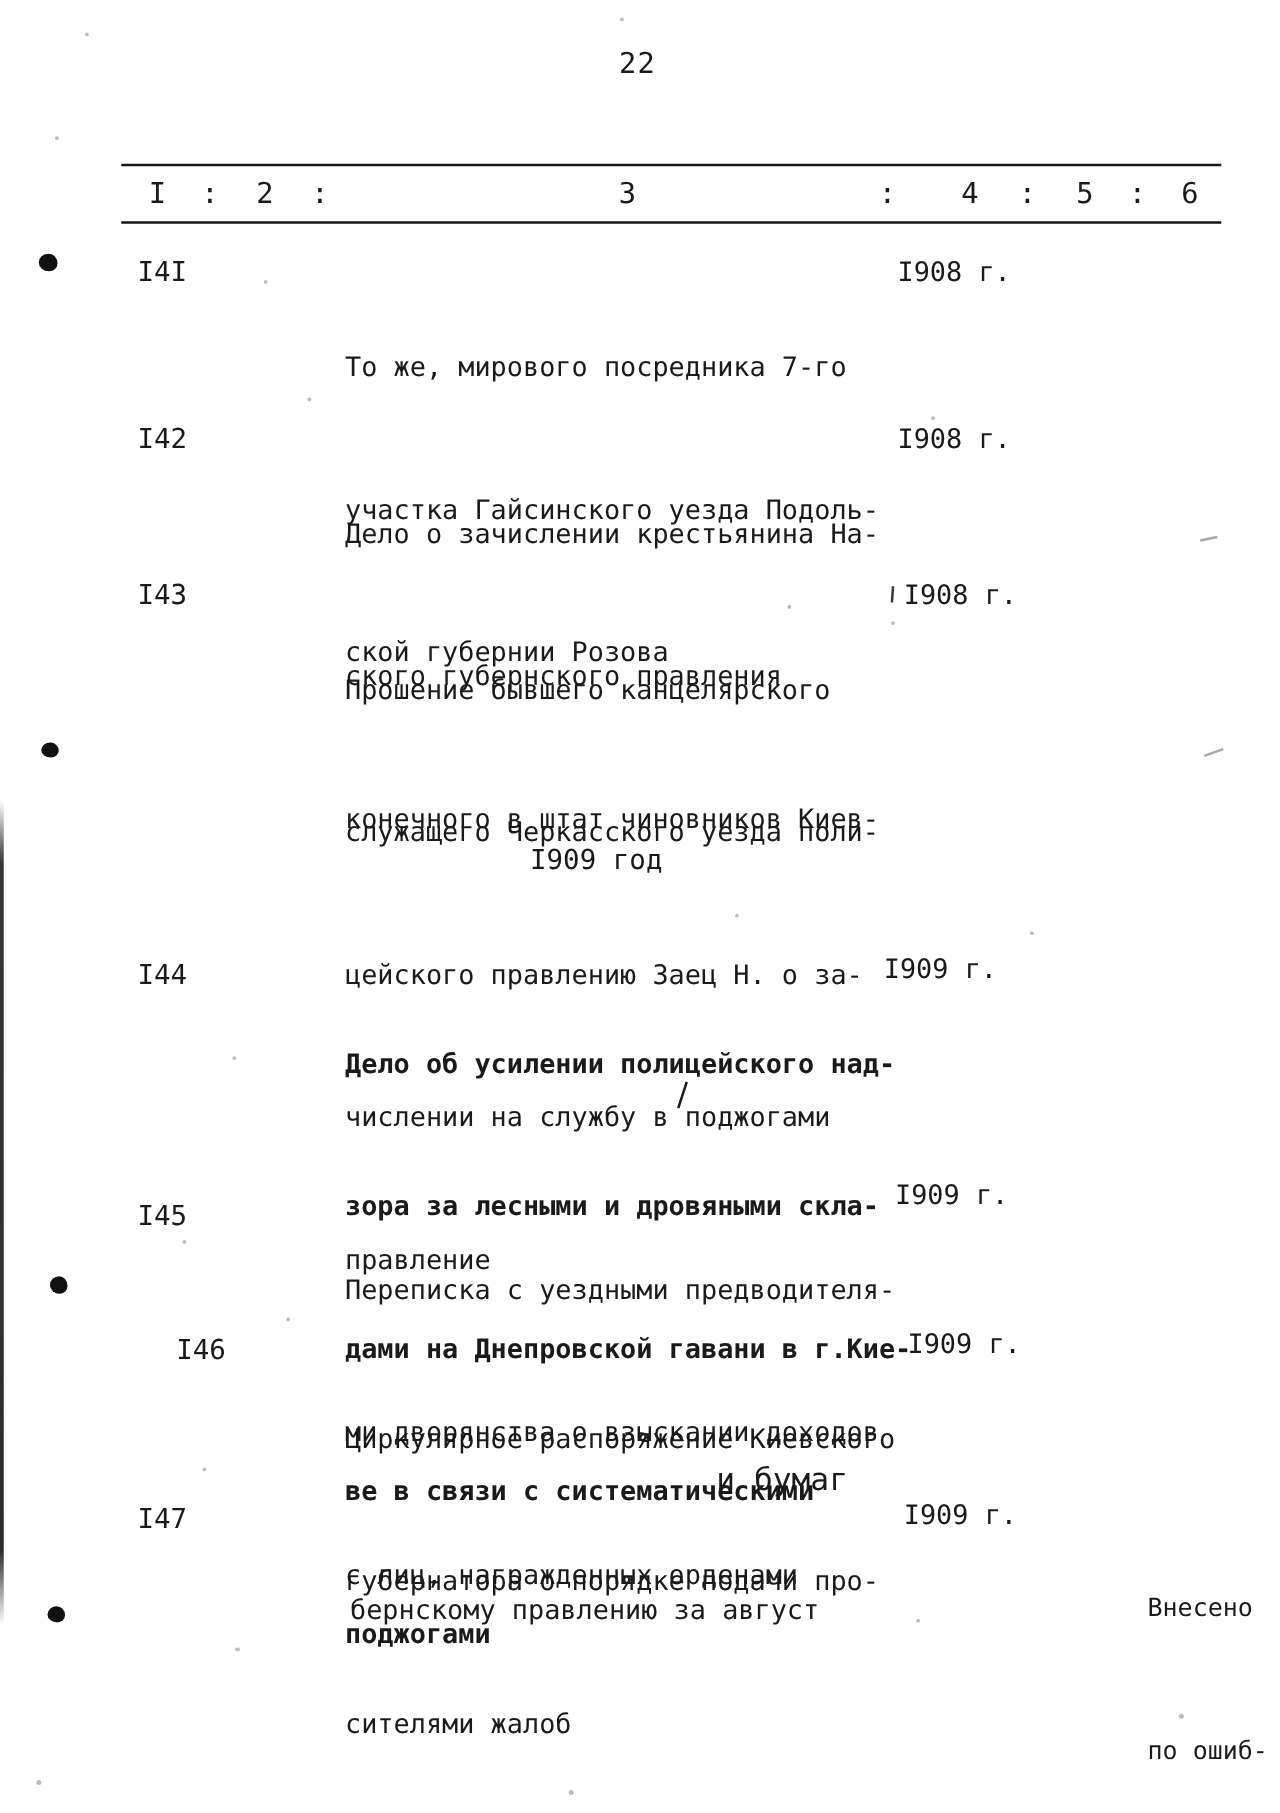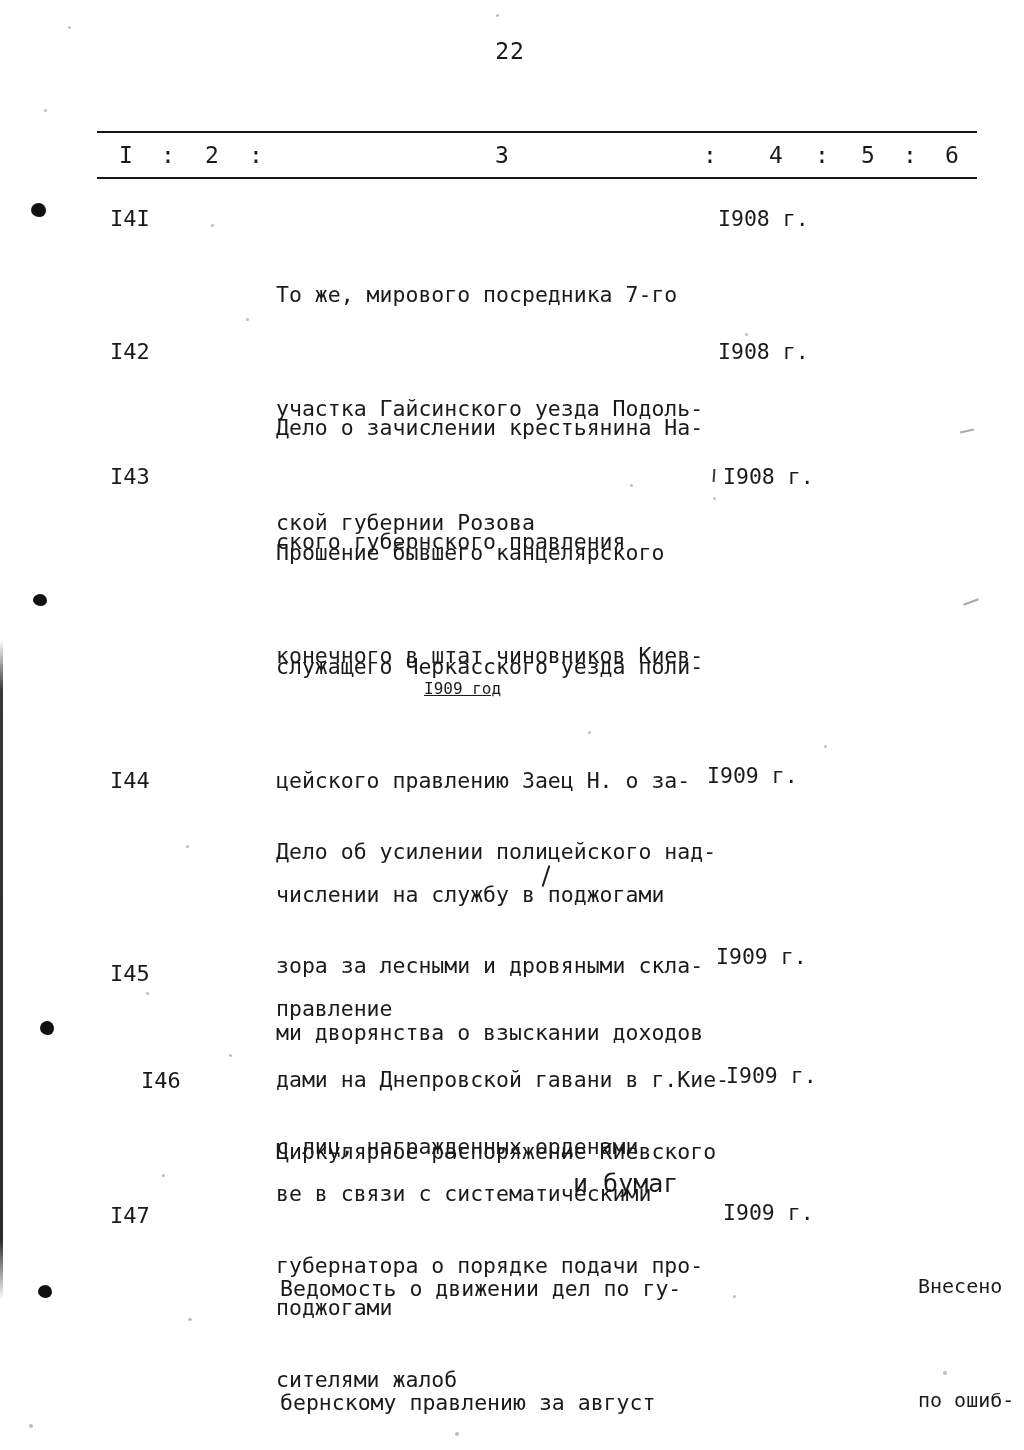--- a/index.html
+++ b/index.html
@@ -133,24 +133,23 @@
   .insert {
     position: absolute;
     font-size: 25px;
     line-height: 22px;
     white-space: nowrap;
   }
 
   
   .year-heading {
     position: absolute;
-    font-size: 16px;
+    font-size: 22px;
     line-height: 32px;
     white-space: nowrap;
-    text-decoration: underline;
   }
 
   
   .slash-mark {
     position: absolute;
     width: 2px;
     height: 22px;
     background: #1a1a1a;
     transform: rotate(18deg);
   }
@@ -244,55 +243,55 @@
     <span class="ln">правление</span>
   </div>
   <div class="col-date" style="left:723px; top:0;">I908 г.</div>
   <div class="tick-mark" style="left:713px; top:11px;"></div>
 </div>
 
 <div class="year-heading" style="left:424px; top:673px;">I909 год</div>
 
 <div class="entry" style="top:757px;">
   <div class="col-num" style="top:5px;">I44</div>
-  <div class="col-title" style="top:0; width:460px;">
+  <div class="col-title" style="top:0; width:460px;font-weight:bold;">
     <span class="ln">Дело об усилении полицейского над-</span>
     <span class="ln">зора за лесными и дровяными скла-</span>
     <span class="ln">дами на Днепровской гавани в г.Кие-</span>
     <span class="ln">ве в связи с систематическими</span>
     <span class="ln">поджогами</span>
   </div>
   <div class="col-date" style="left:707px; top:0;">I909 г.</div>
   <div class="slash-mark" style="left:545px; top:108px;"></div>
 </div>
 
 <div class="entry" style="top:938px;">
   <div class="col-num" style="top:5px;margin-top:12px;">I45</div>
   <div class="col-title" style="top:0; width:460px;">
+    <span class="ln">Переписка с уездными предводителя-</span>
     <span class="ln">ми дворянства о взыскании доходов</span>
     <span class="ln">с лиц, награжденных орденами</span>
   </div>
   <div class="col-date" style="left:716px; top:0;">I909 г.</div>
 </div>
 
 <div class="entry" style="top:1057px;">
   <div class="col-num" style="top:5px;margin-left:31px;">I46</div>
   <div class="col-title" style="top:0; width:460px;">
     <span class="ln">Циркулярное распоряжение Киевского</span>
     <span class="ln">губернатора о порядке подачи про-</span>
     <span class="ln">сителями жалоб</span>
   </div>
   <div class="col-date" style="left:726px; top:0;">I909 г.</div>
 </div>
 
 <div class="entry" style="top:1185px;">
   <div class="col-num" style="top:12px;">I47</div>
   <div class="insert" style="left:573px; top:-12px;">и бумаг</div>
   <div class="col-title" style="top:9px; left:280px;">
-    <span class="ln">Ведомость о движении дел по гу-</span>
     <span class="ln">бернскому правлению за август</span>
     
   </div>
   <div class="col-date" style="left:723px; top:9px;">I909 г.</div>
   <div class="col-note" style="top:6px;">
     <span class="ln">Внесено</span>
     <span class="ln">по ошиб-</span>
     
   </div>
 </div>

